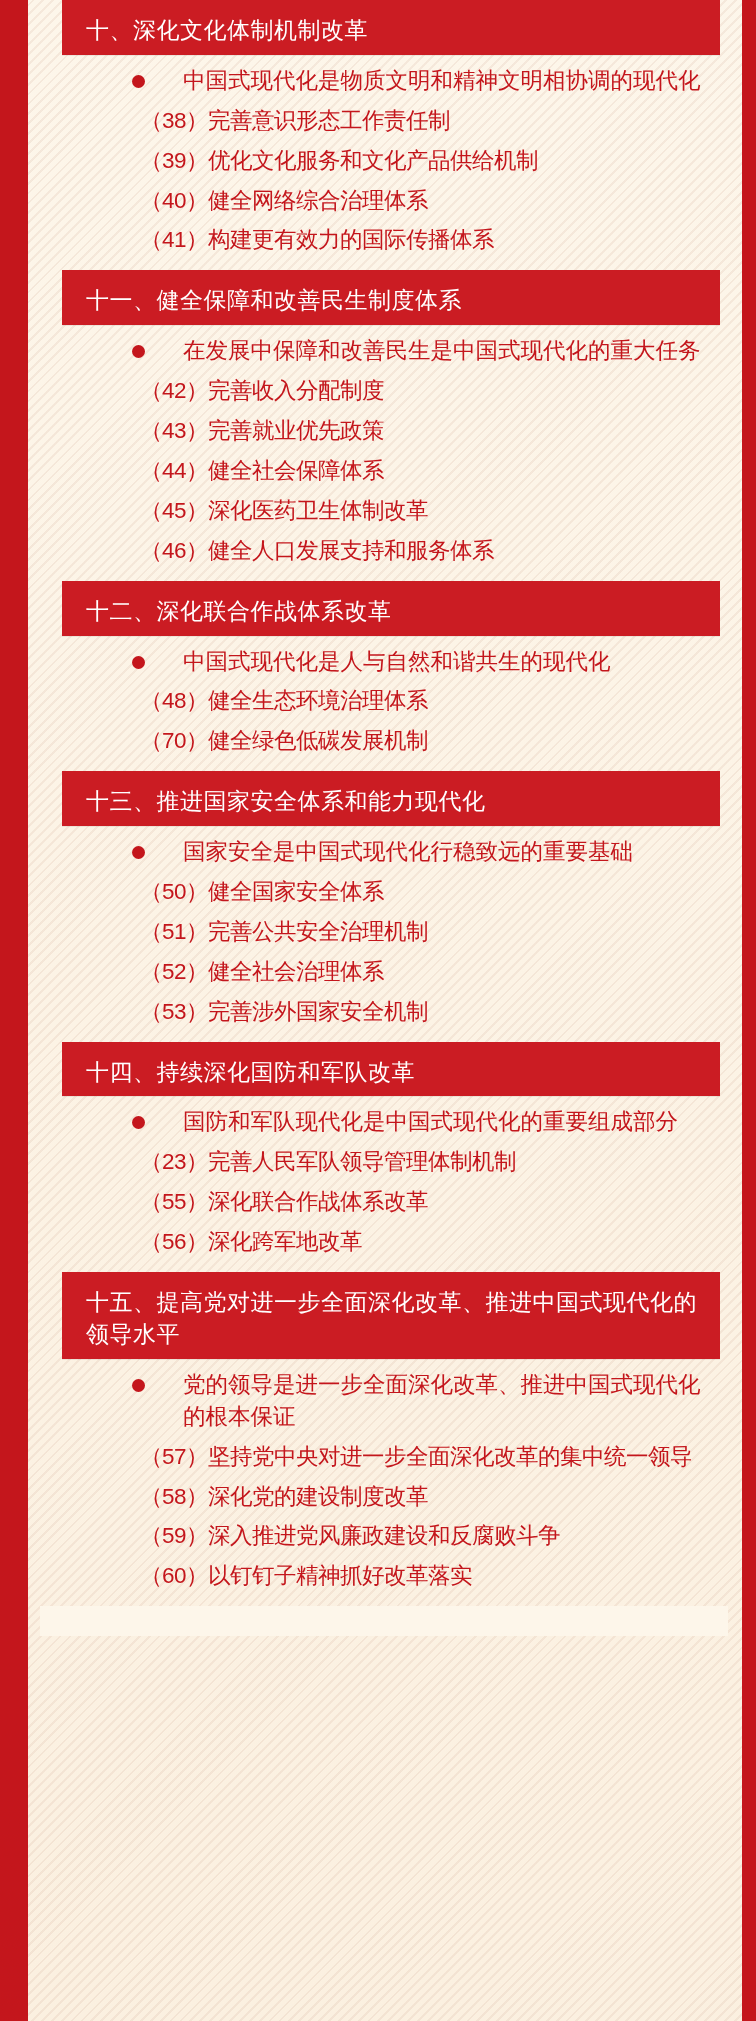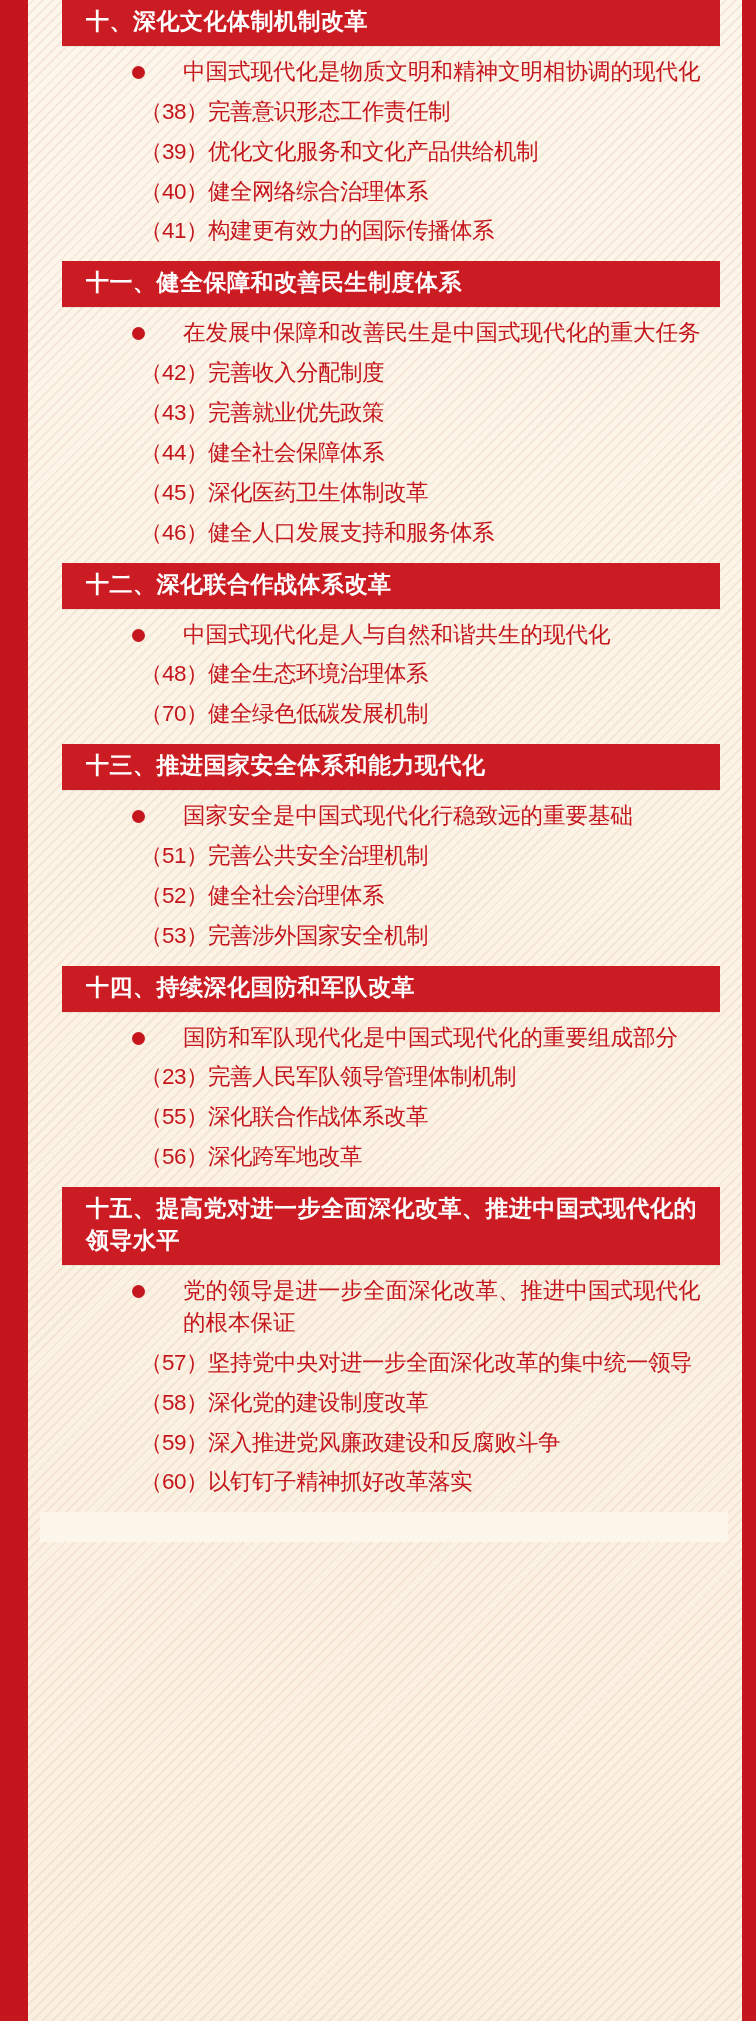--- a/index.html
+++ b/index.html
@@ -45,23 +45,23 @@
     z-index: 2;
     padding-top: 0px;
   }
   .section {
     margin-bottom: 2px;
   }
   .section-header {
     background: #cb1c23;
     color: #ffffff;
     font-size: 23px;
-    font-weight: bold;
+    font-weight: normal;
     line-height: 1.38;
-    padding: 6px 14px 8px 24px;
+    padding: 15px 14px 8px 24px;
     letter-spacing: 0.5px;
     box-shadow: 0 1px 0 rgba(0,0,0,0.06);
     margin-left: 22px;
     margin-right: 8px;
   }
   .items {
     padding: 6px 0 8px 0;
   }
   .item {
     display: flex;
@@ -164,20 +164,23 @@
         </div>
       </div>
       <div class="section">
         <div class="section-header">十三、推进国家安全体系和能力现代化</div>
         <div class="items">
           <div class="item lead">
             <span class="bullet"></span>
             <span class="item-text">国家安全是中国式现代化行稳致远的重要基础</span>
           </div>
           <div class="item">
+            <span class="item-text num">（50）健全国家安全体系</span>
+          </div>
+          <div class="item">
             <span class="item-text num">（51）完善公共安全治理机制</span>
           </div>
           <div class="item">
             <span class="item-text num">（52）健全社会治理体系</span>
           </div>
           <div class="item">
             <span class="item-text num">（53）完善涉外国家安全机制</span>
           </div>
         </div>
       </div>

